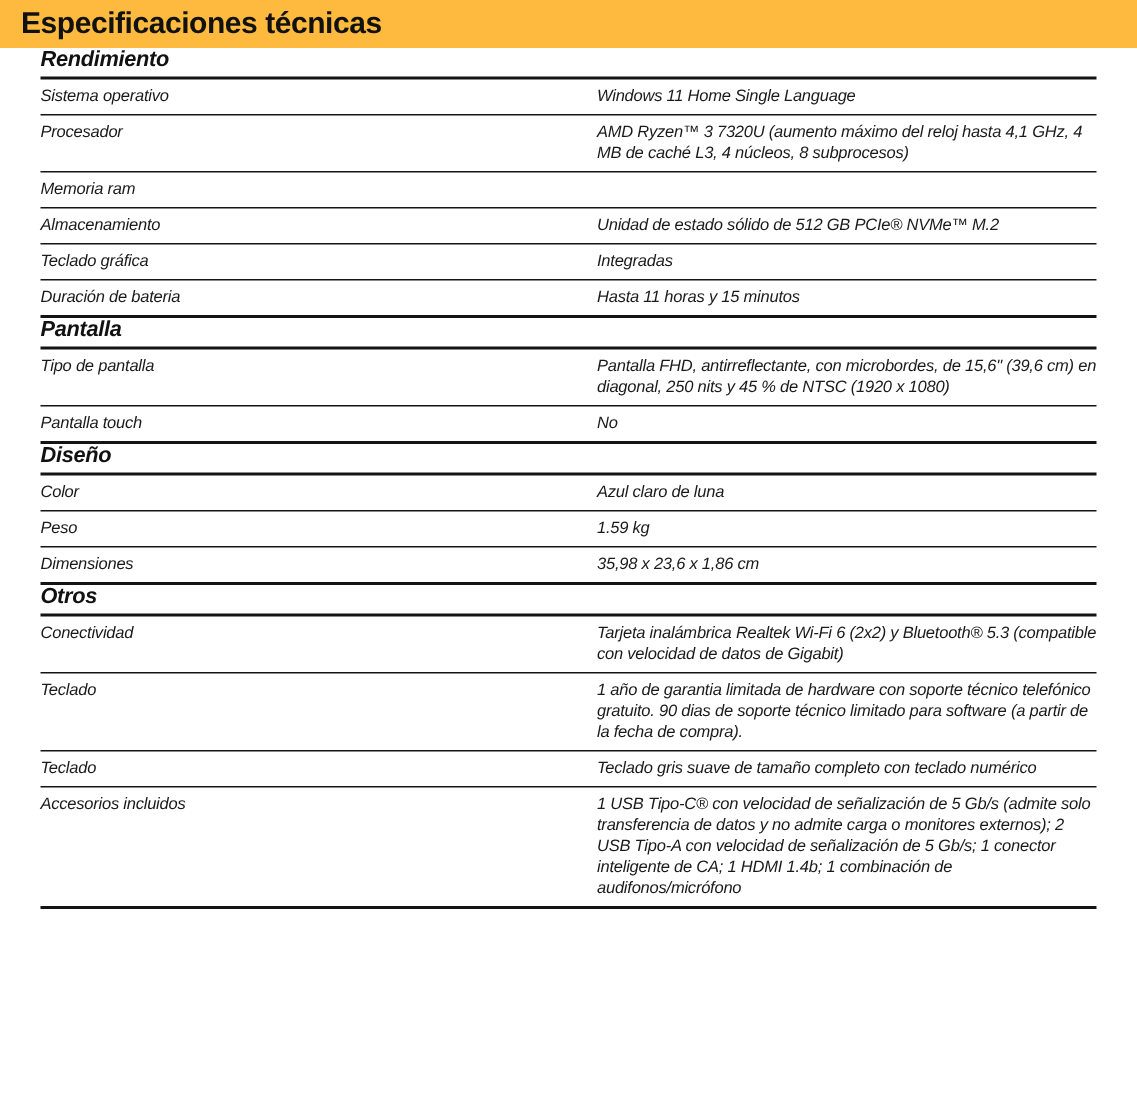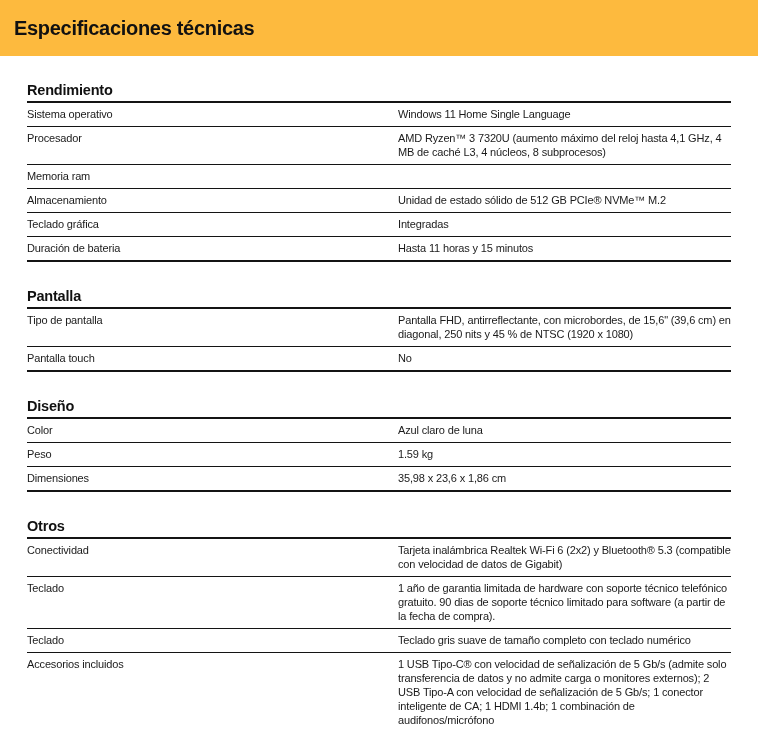--- a/index.html
+++ b/index.html
@@ -17,37 +17,37 @@
     letter-spacing:-0.15px;
   }
   .page{
     width:758px;
     min-height:729px;
     background:#ffffff;
     padding-bottom:16px;
   }
   .page-header{
     background:var(--header-bg);
-    height:56px;
+    height:32px;
     display:flex;
     align-items:center;
     padding:0 14px;
   }
   .page-header h1{
     margin:0;
     font-size:20px;
     font-weight:600;
     letter-spacing:-0.3px;
     color:#111111;
   }
   main{
     padding:0 27px;
   }
   .spec-section{
-    margin-top:26px;
+    font-style:italic;
   }
   .section-title{
     margin:0;
     font-size:14.5px;
     font-weight:600;
     letter-spacing:-0.2px;
     padding-bottom:3px;
     border-bottom:2px solid var(--line);
     color:#111111;
   }

